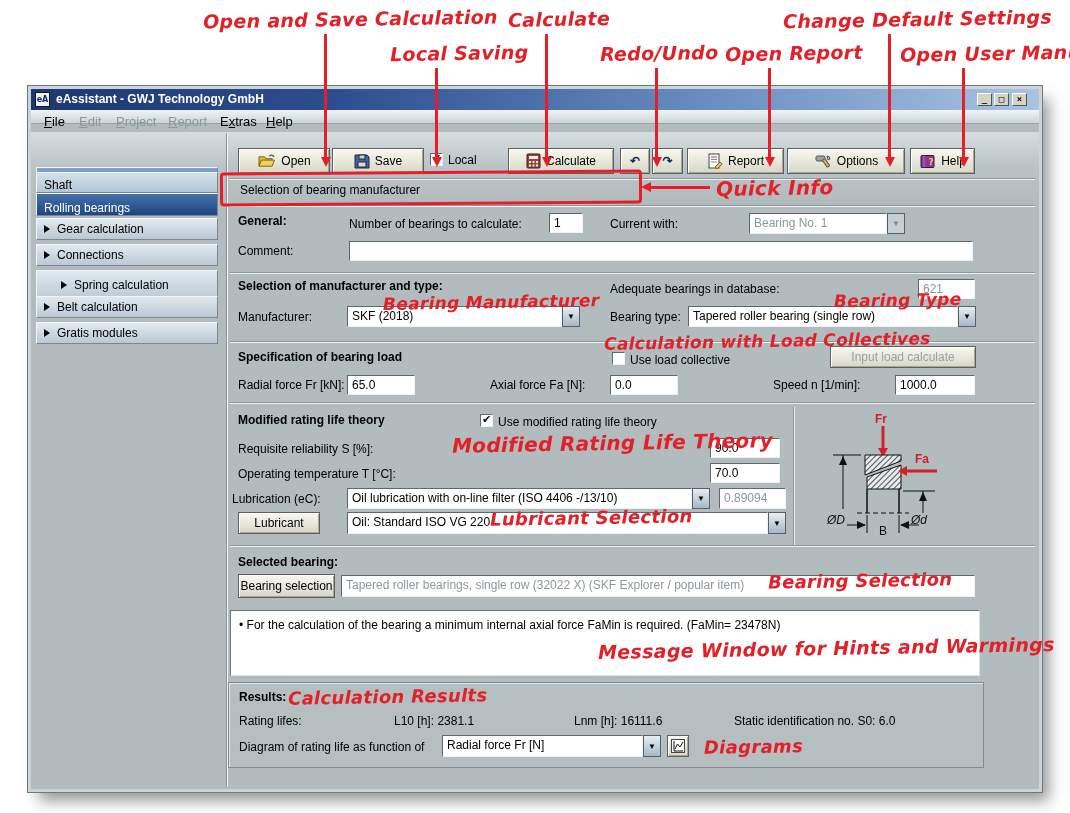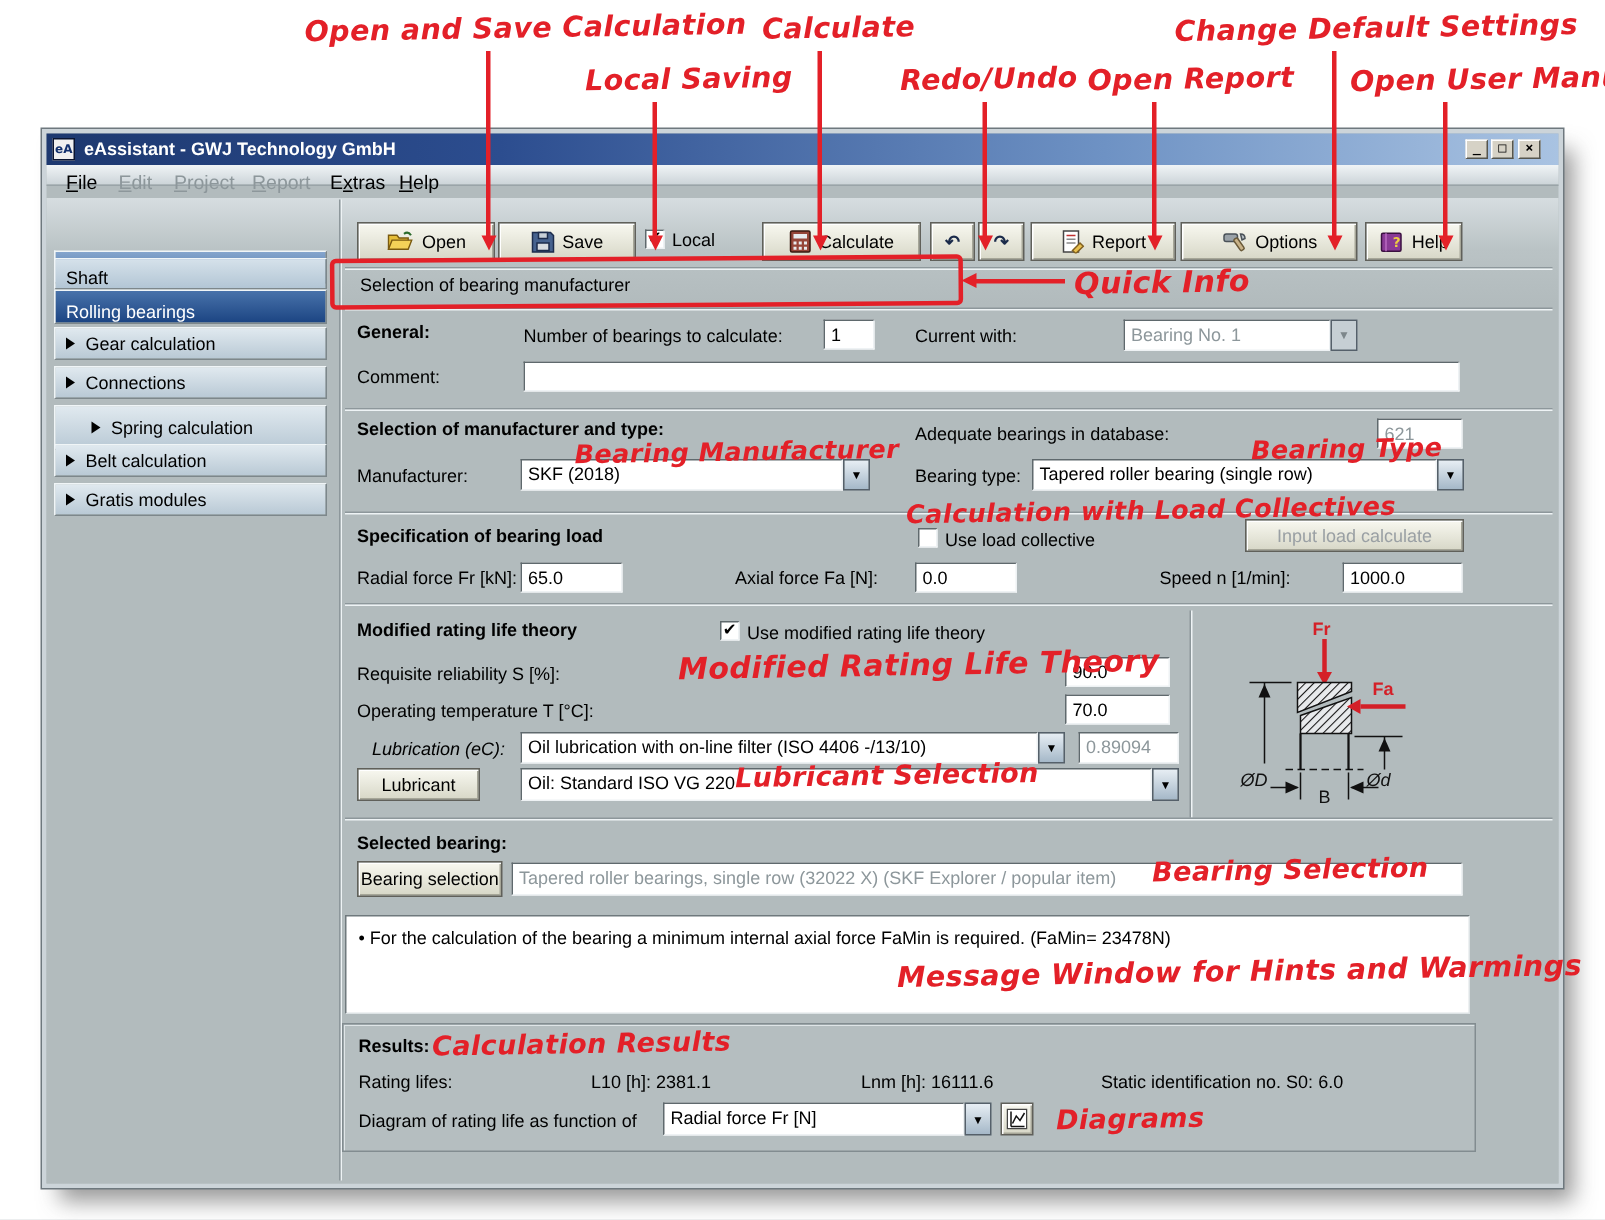--- a/index.html
+++ b/index.html
@@ -228,21 +228,21 @@
 
   <div class="seph" style="left:199px;top:313px;width:805px;"></div>
 
   <span class="lb b" style="left:207px;top:324px;">Modified rating life theory</span>
   <span class="cb" style="left:449px;top:325px;">✔</span>
   <span class="lb" style="left:467px;top:326px;">Use modified rating life theory</span>
   <span class="lb" style="left:207px;top:353px;">Requisite reliability S [%]:</span>
   <div class="fld" style="left:679px;top:349px;width:70px;height:20px;">90.0</div>
   <span class="lb" style="left:207px;top:378px;">Operating temperature T [°C]:</span>
   <div class="fld" style="left:679px;top:374px;width:70px;height:20px;">70.0</div>
-  <span class="lb" style="left:217px;top:403px;font-style:italic;">Lubrication (eC):</span>
+  <span class="lb" style="left:201px;top:403px;">Lubrication (eC):</span>
   <div class="dd" style="left:316px;top:399px;width:363px;height:21px;">
     <span class="tx">Oil lubrication with on-line filter (ISO 4406 -/13/10)</span>
     <span class="ar">▼</span>
   </div>
   <div class="fld ro" style="left:688px;top:399px;width:67px;height:21px;">0.89094</div>
   <div class="bt" style="left:207px;top:423px;width:82px;height:22px;">
     <span>Lubricant</span>
   </div>
   <div class="dd" style="left:316px;top:423px;width:439px;height:22px;">
     <span class="tx">Oil: Standard ISO VG 220</span>

